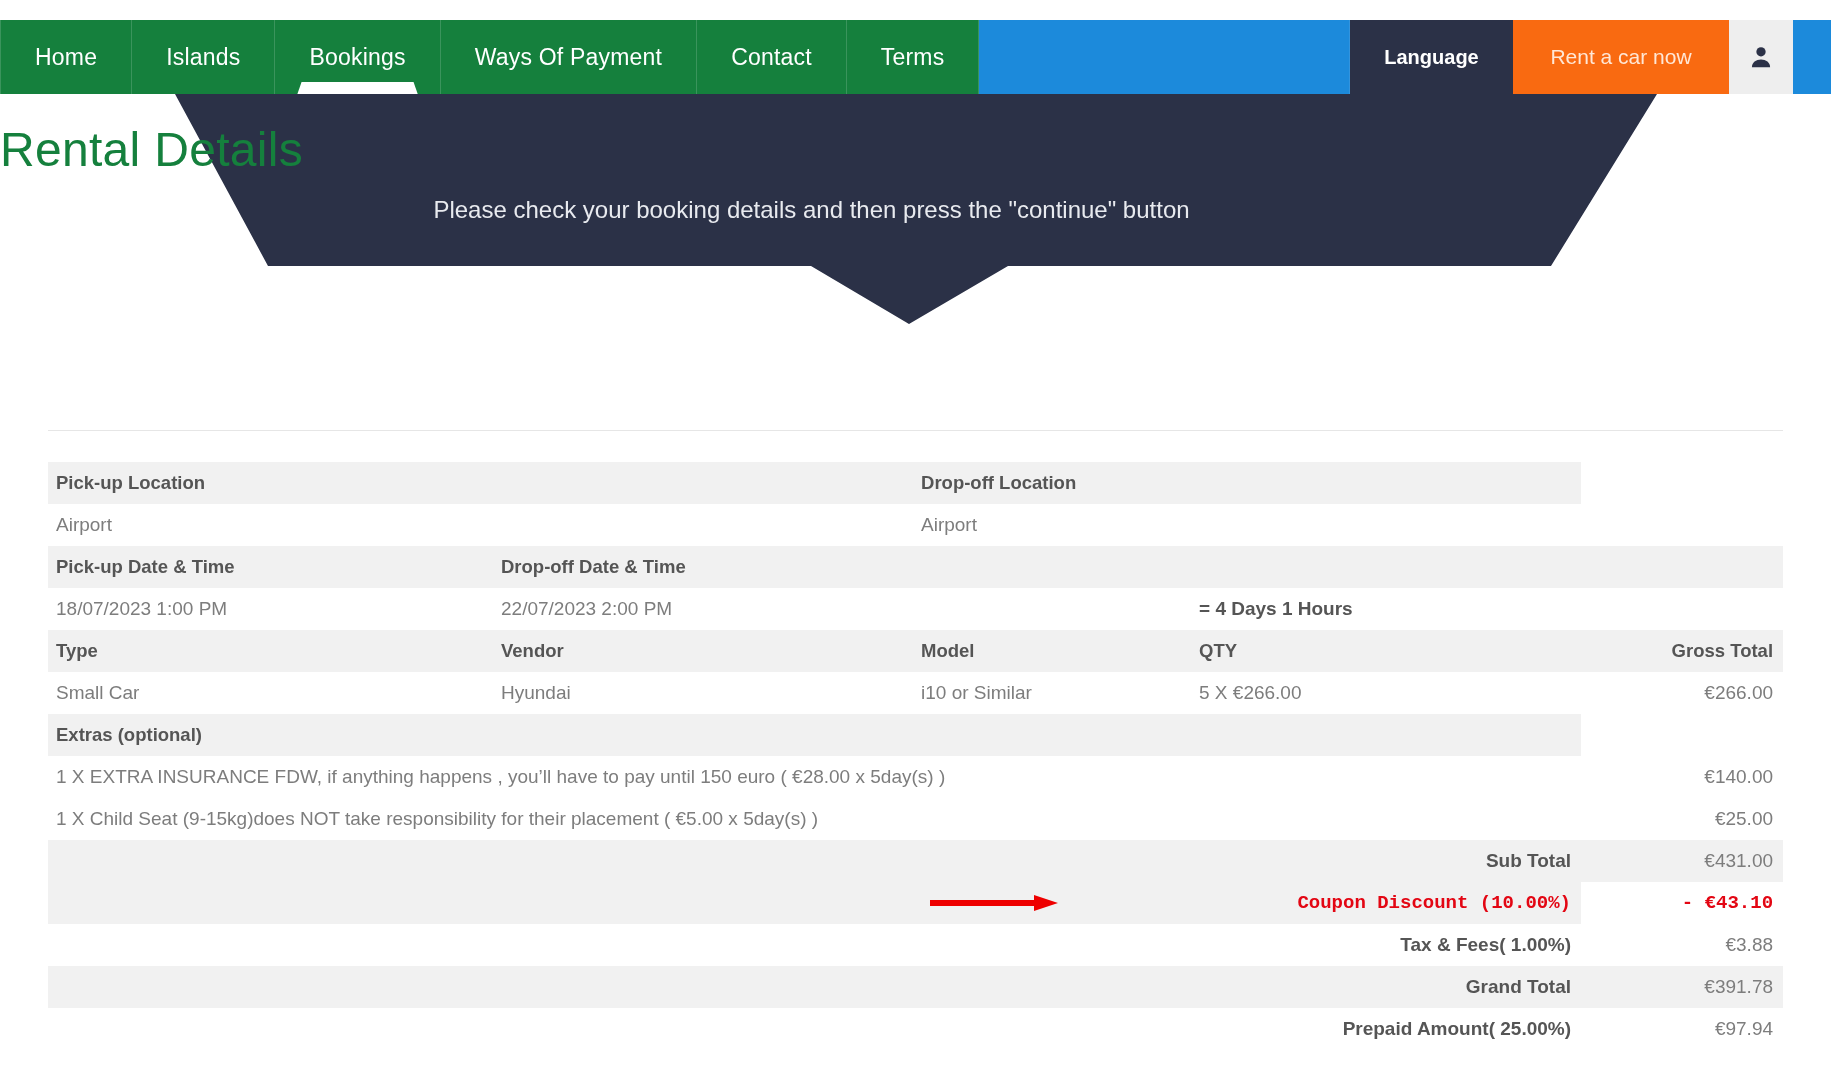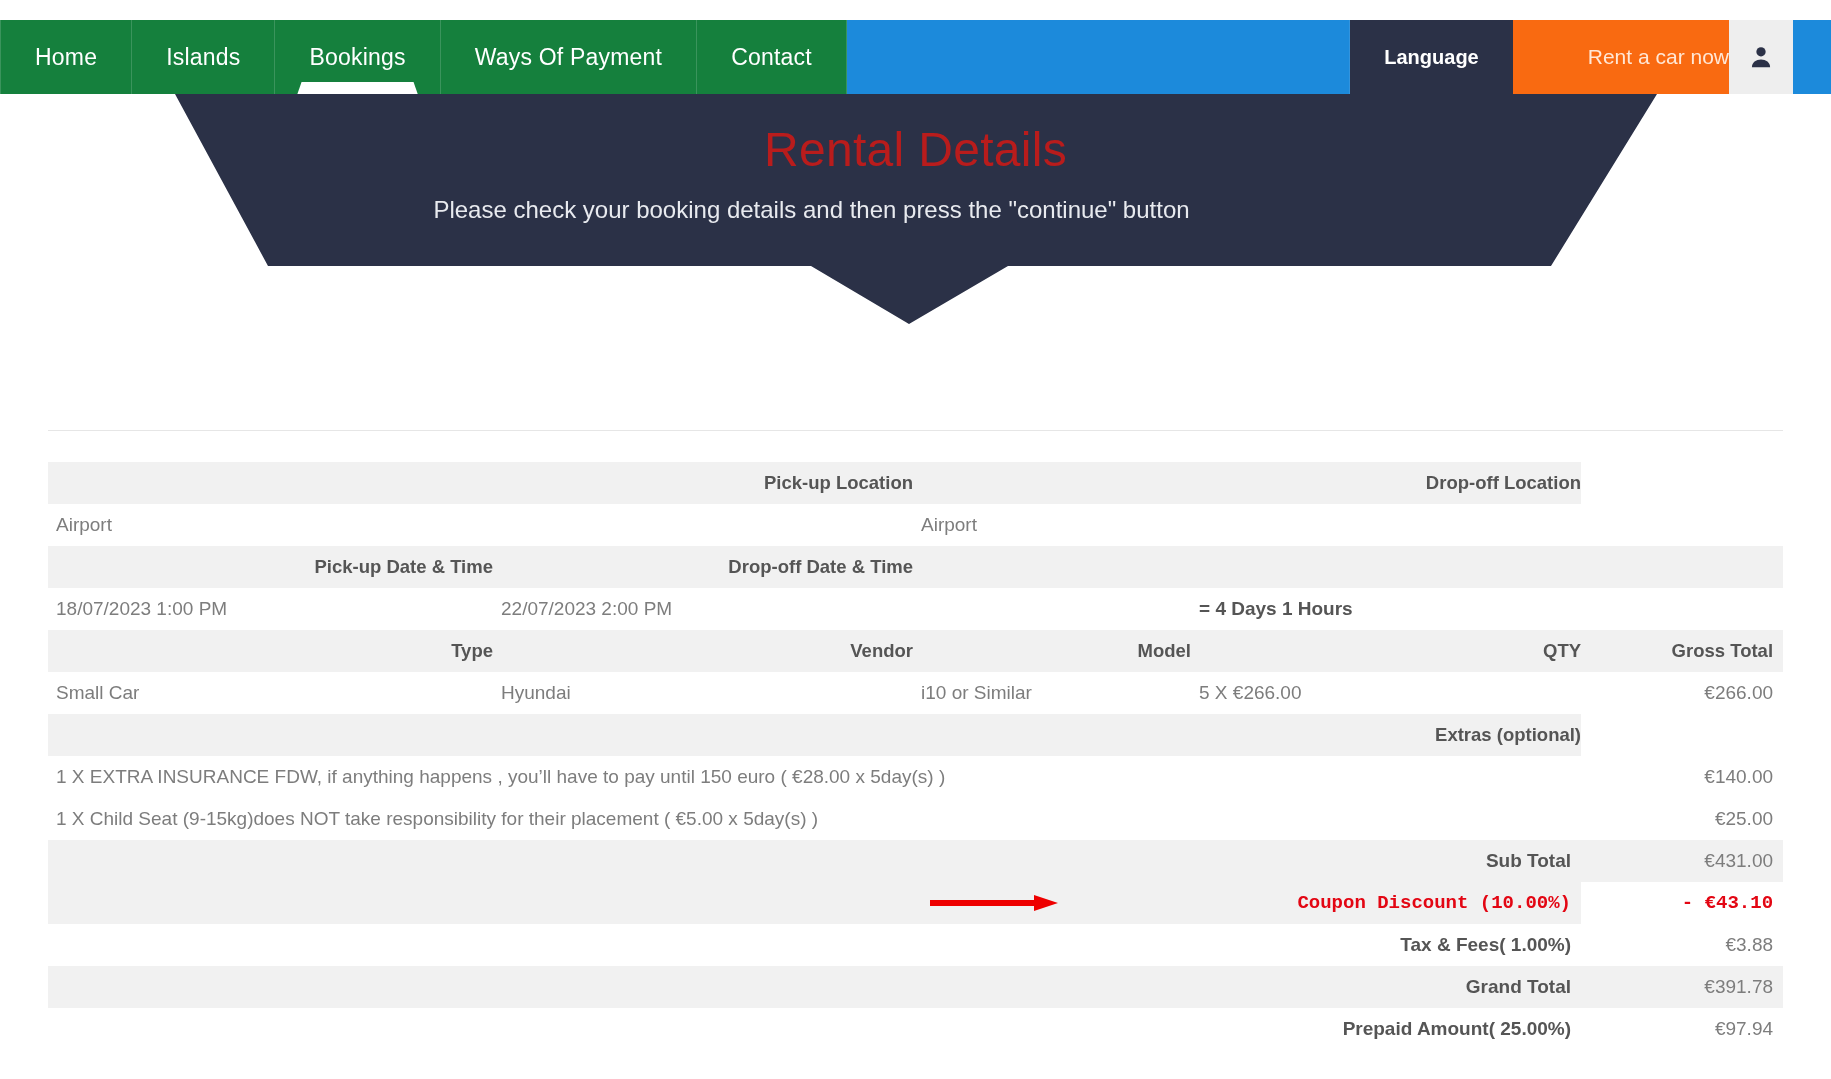--- a/index.html
+++ b/index.html
@@ -82,21 +82,21 @@
     color: #ffffff;
     font-size: 20px;
     font-weight: 700;
     cursor: pointer;
     white-space: nowrap;
   }
 
   .nav-rent {
     display: flex;
     align-items: center;
-    justify-content: flex-end;
+    justify-content: center;
     width: 216px;
     background: #f96a11;
     color: #ffe7d6;
     font-size: 21px;
     font-weight: 400;
     cursor: pointer;
     white-space: nowrap;
   }
 
   .nav-user {
@@ -135,22 +135,22 @@
       909px 230px,
       811px 172px,
       268px 172px
     );
   }
   .banner-title {
     position: absolute;
     top: 28px;
     left: 0;
     width: 1831px;
-    text-align: center;
-    color: #b91c1c;
+    text-align: left;
+    color: #15803d;
     font-size: 48px;
     font-weight: 400;
     letter-spacing: 0.3px;
   }
   .banner-sub {
     position: absolute;
     top: 102px;
     left: 0;
     width: 1623px;
     text-align: center;
@@ -190,21 +190,20 @@
     line-height: 42px;
     white-space: nowrap;
     overflow: hidden;
   }
 
   .tbl tr.head td {
     background: #f1f1f1;
     color: #555555;
     font-weight: 700;
     font-size: 18.5px;
-    text-align: right;
   }
 
   .tbl tr.band td { background: #f1f1f1; }
 
   .pad-l { padding-left: 8px !important; }
   .right { text-align: right; padding-right: 10px !important; margin-top: 16px; }
 
   td.nobg { background: #ffffff !important; }
 
   .strong-dark {
@@ -241,20 +240,23 @@
         <span>Islands</span>
       </div>
       <div class="nav-item active">
         <span>Bookings</span>
       </div>
       <div class="nav-item">
         <span>Ways Of Payment</span>
       </div>
       <div class="nav-item">
         <span>Contact</span>
+      </div>
+      <div class="nav-item">
+        <span>Terms</span>
       </div>
     </div>
 
     <div class="nav-spacer"></div>
 
     <div class="nav-language">
       <span>Language</span>
     </div>
 
     <div class="nav-rent">

